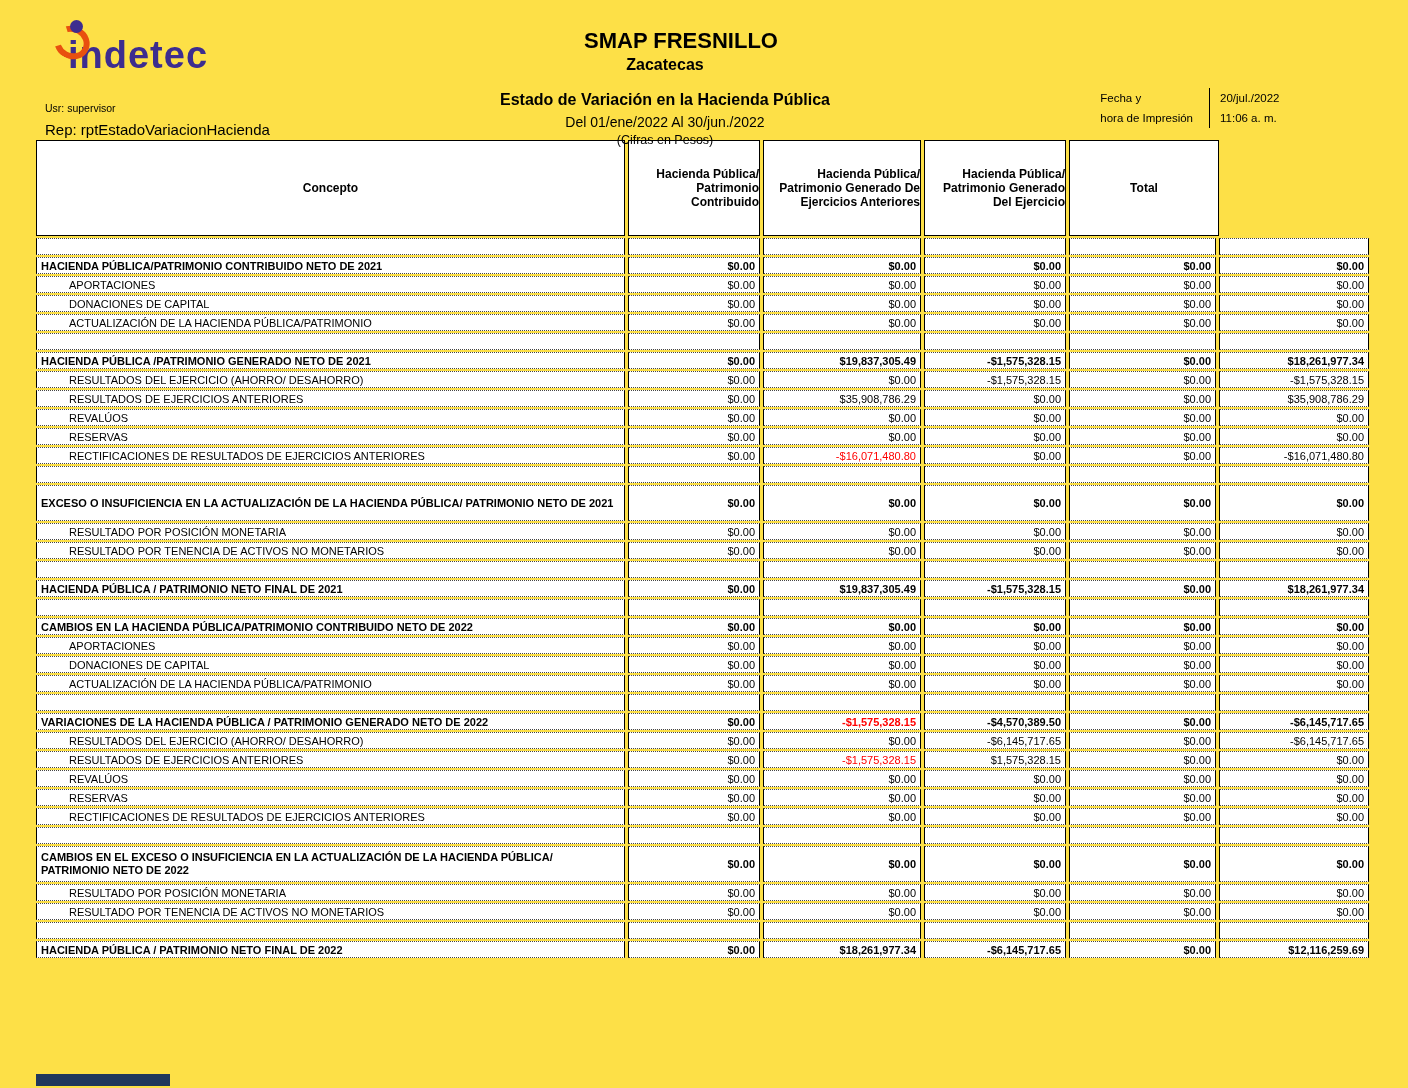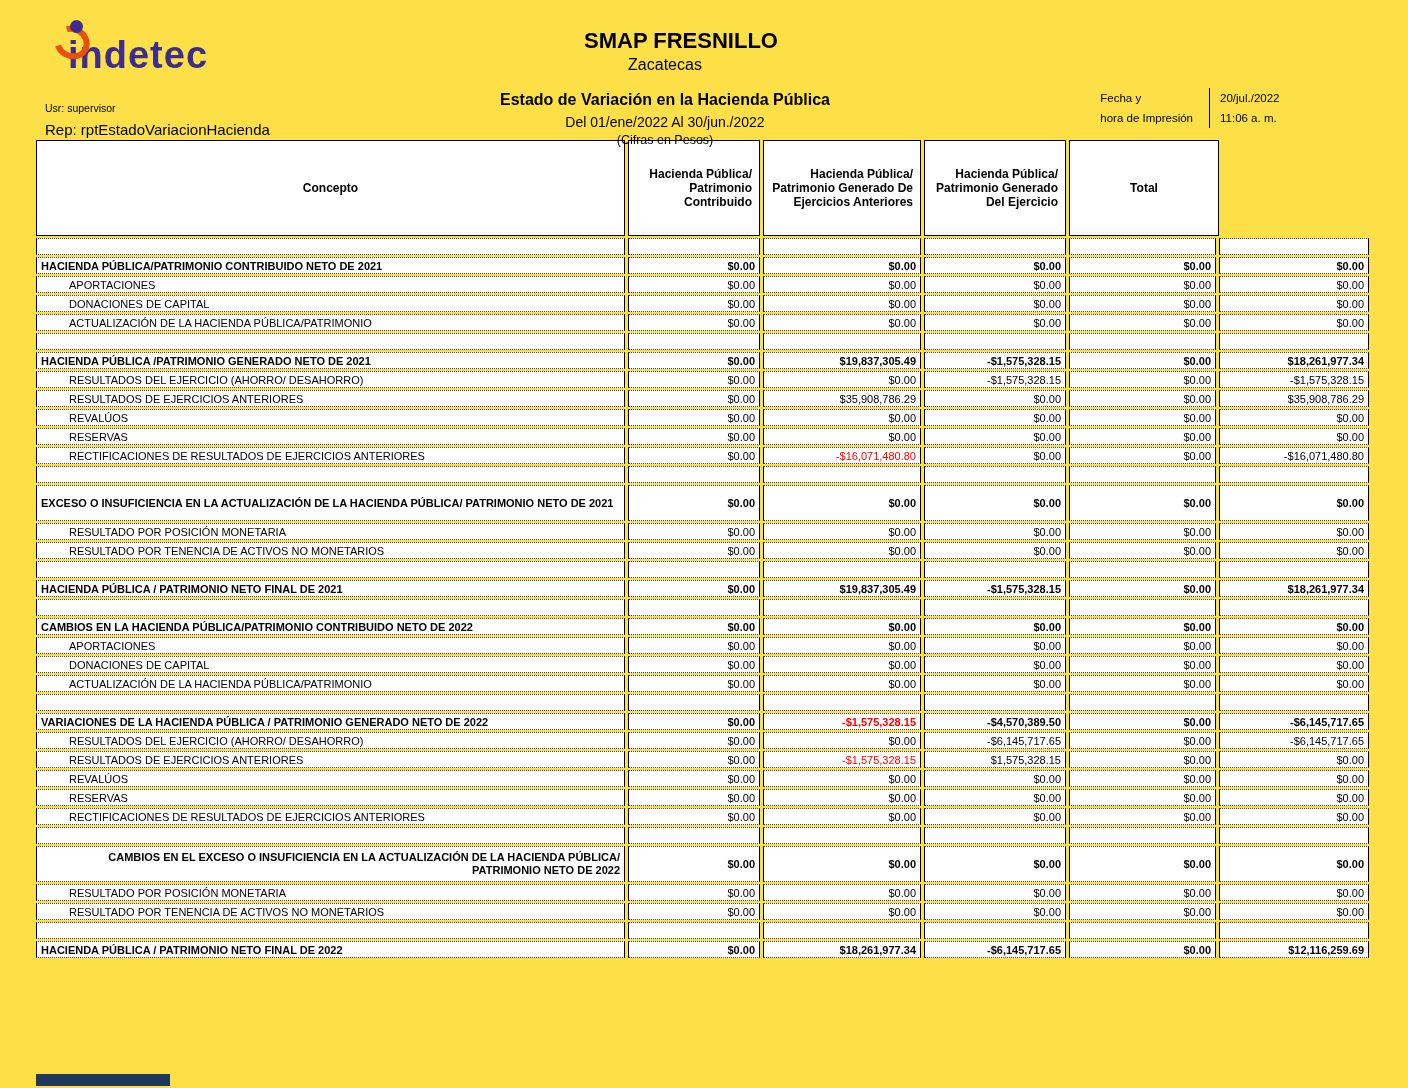--- a/index.html
+++ b/index.html
@@ -17,47 +17,47 @@
                 border:6px solid var(--orange,#e8500f); border-left-color:transparent;
                 border-radius:50%; transform:rotate(28deg); }
   .swirl-dot { position:absolute; left:18px; top:-6px; width:13px; height:13px;
                background:var(--purple,#3d2d8f); border-radius:50%; }
 
   .meta-user { position:absolute; left:45px; top:102px; font-size:10.5px; color:#000; }
   .meta-rep  { position:absolute; left:45px; top:121px; font-size:15px; color:#000; }
 
   .titles { position:absolute; left:0; top:28px; width:1330px; text-align:center; }
   .t1 { font-size:22px; font-weight:bold;padding-left:32px; }
-  .t2 { font-size:16px; font-weight:normal; margin-top:2px; }
+  .t2 { font-size:16px; font-weight:bold; margin-top:2px; }
   .t3 { font-size:16px; font-weight:bold; margin-top:17px; }
   .t4 { font-size:14px; font-weight:normal; margin-top:5px; }
   .t5 { font-size:12.5px; margin-top:3px; }
 
   .printinfo { position:absolute; right:118px; top:88px; display:grid;
                grid-template-columns:auto auto; font-size:11.5px; }
   .pi-label { text-align:left; padding:4px 16px 4px 0; border-right:1.5px solid #000; white-space:nowrap; }
   .pi-value { padding:4px 0 4px 10px; min-width:80px; white-space:nowrap; }
 
   
   .report-table { margin-left:36px; width:1334px; }
   .trow { display:flex; margin-bottom:2px; }
   .trow > .cell + .cell { margin-left:3px; }
   .cell { border-left:1px solid #000; border-right:1px solid #000;
           border-top:1px dotted #444; border-bottom:1px dotted #444;
           font-size:11px; line-height:12px; display:flex; align-items:center;
           min-height:17px; padding:0 4px; background:#fff; }
-  .c0 { width:589px;text-align:right; }
+  .c0 { width:589px; }
   .c1 { width:132px; }
   .c2 { width:158px; }
   .c3 { width:142px; }
   .c4 { width:147px; }
   .c5 { width:150px; }
   .vcell { justify-content:flex-end; text-align:right; }
   .thead .cell { border:1px solid #000; min-height:96px; font-weight:bold; font-size:12px;
-                 line-height:14px; justify-content:flex-end; text-align:right; padding:4px 7px; }
+                 line-height:14px; justify-content:flex-end; text-align:right; padding:4px 0; }
   .thead .cell.c0, .thead .cell.c5 { justify-content:center; text-align:center; }
   .r-section .cell { font-weight:bold; }
   .r-section2 .cell { font-weight:bold; min-height:36px; line-height:13px; }
   .r-detail .lcell { padding-left:32px; }
   .red { color:var(--neg,#ff0000); }
 
   .footer-bar { position:absolute; left:36px; bottom:2px; width:134px; height:12px;
                 background:#20375c; }
 </style>
 </head>

